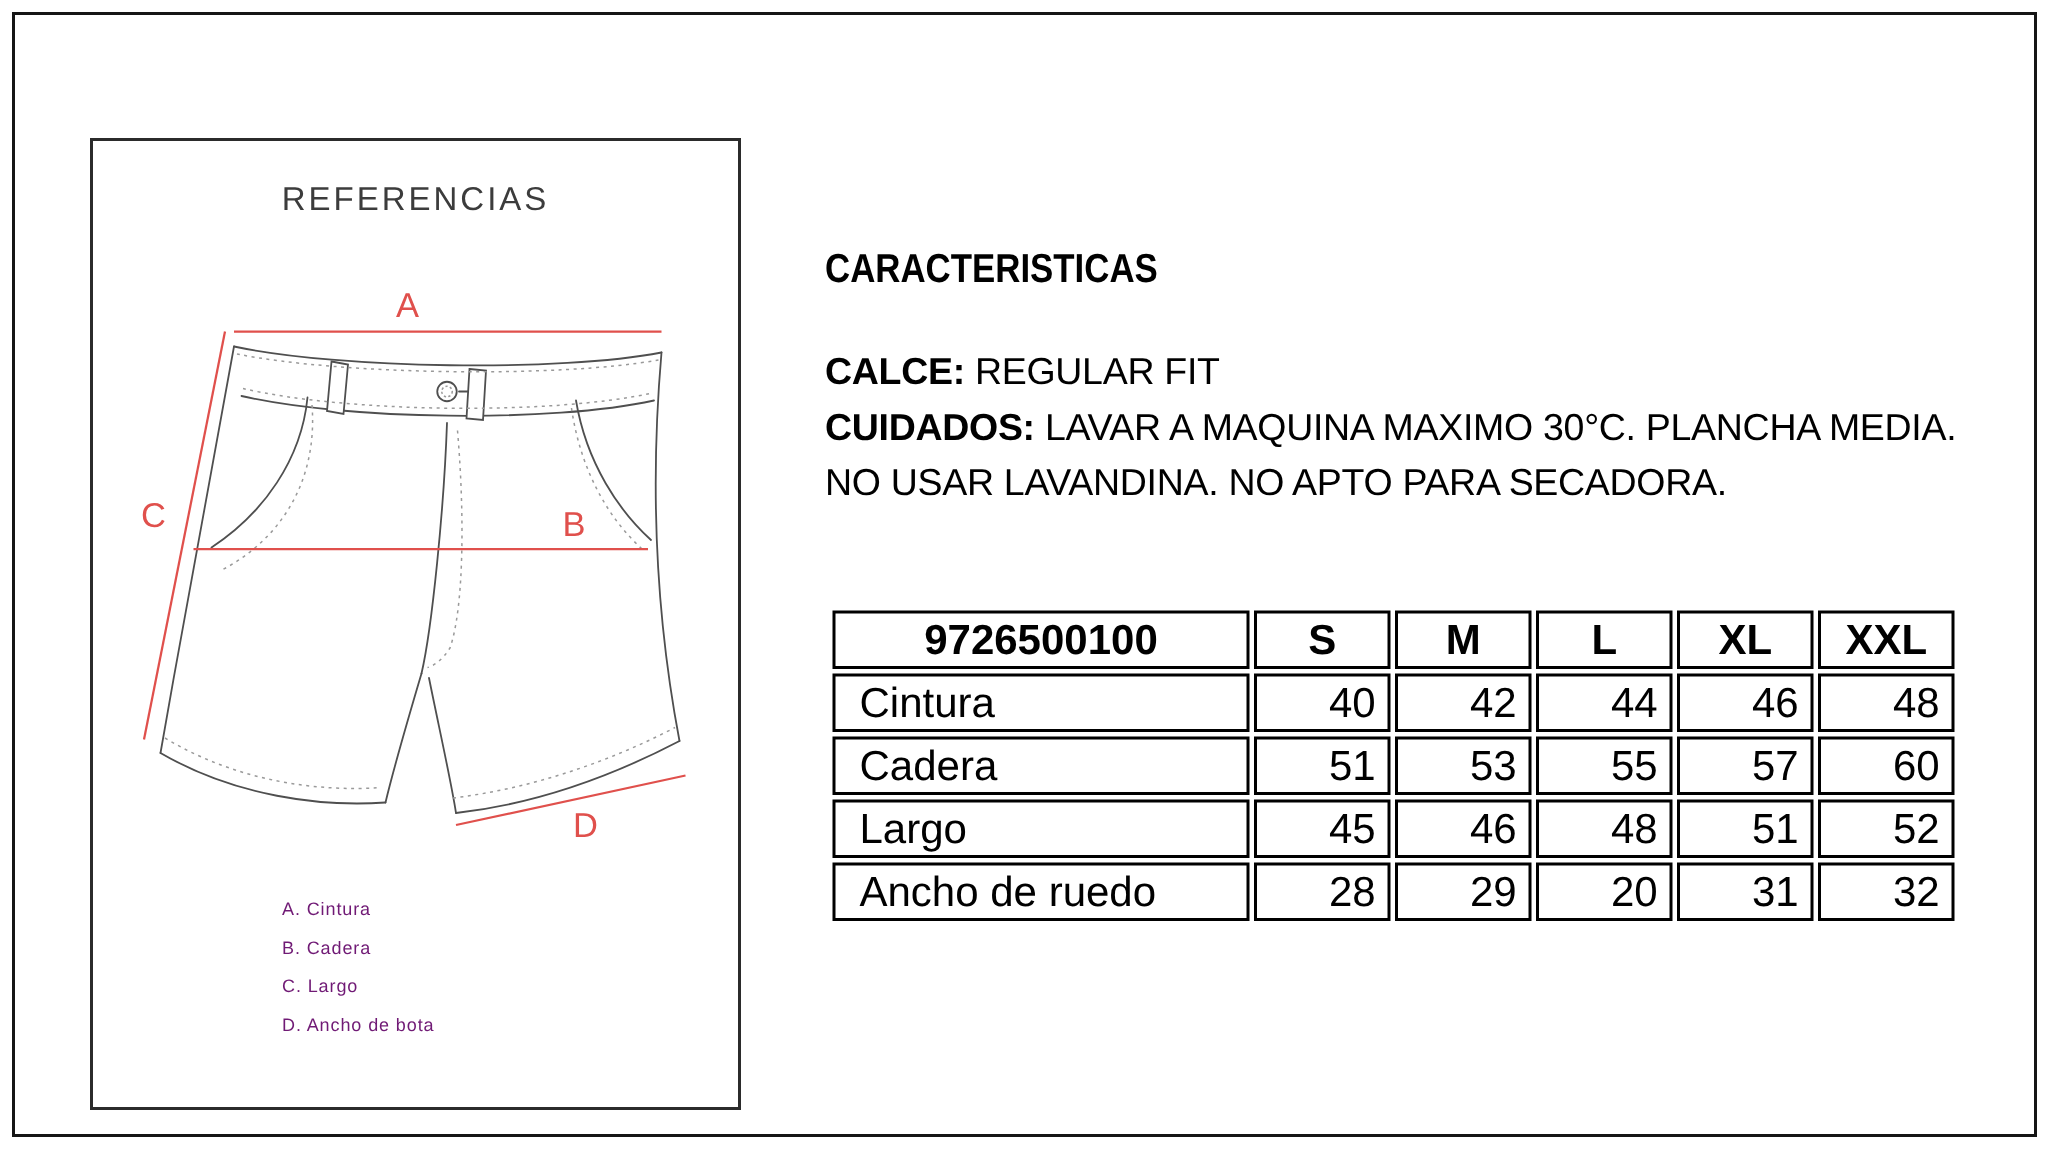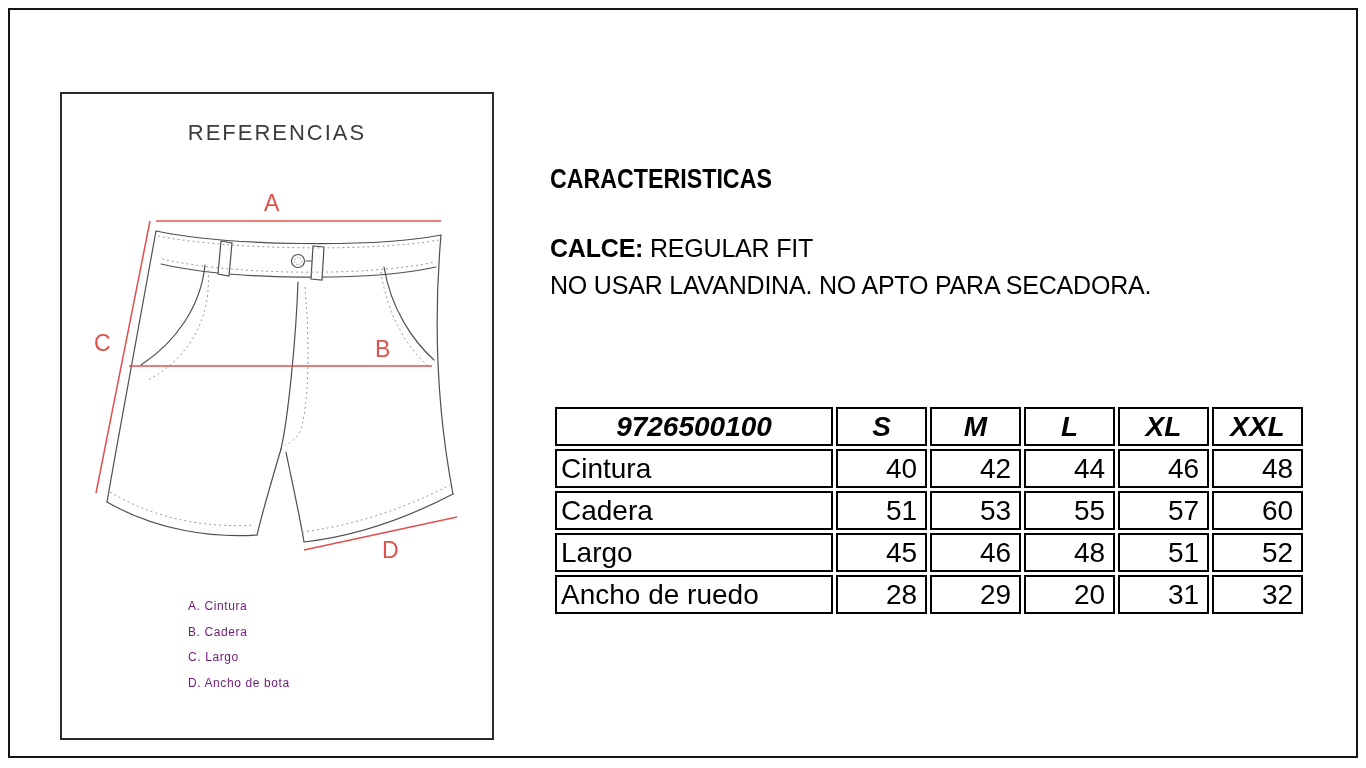--- a/index.html
+++ b/index.html
@@ -28,23 +28,23 @@
                  transform:scaleX(0.86); transform-origin:left center; letter-spacing:0; }
   .chars-body { position:absolute; left:540px; top:220px; font-size:25px; line-height:37px;
                 letter-spacing:-0.2px; white-space:nowrap; }
   .chars-body .b { font-weight:700; }
 
   
   .size-table { position:absolute; left:542px; top:394px; width:754px;
                 border-collapse:separate; border-spacing:3px; table-layout:fixed; }
   .size-table th, .size-table td { border:2px solid #000; height:39px; font-size:28px;
                 background:#fff; vertical-align:middle; overflow:hidden; }
-  .size-table th { font-weight:700; text-align:center;font-style:italic; }
+  .size-table th { font-weight:700; text-align:center; }
   .size-table td { font-weight:400; text-align:center;padding-left:40px; }
-  .size-table .rowlabel { text-align:left; padding-left:4px; }
+  .size-table .rowlabel { text-align:left; padding-left:16px; }
 </style>
 </head>
 <body>
 
 <div class="frame">
 
   <div class="panel">
     <div class="panel-title">REFERENCIAS</div>
 
     <svg class="sketch" viewBox="0 0 434 648">
@@ -93,20 +93,21 @@
       <div>B. Cadera</div>
       <div>C. Largo</div>
       <div>D. Ancho de bota</div>
     </div>
   </div>
 
   <div class="chars-title">CARACTERISTICAS</div>
 
   <div class="chars-body">
     <div><span class="b">CALCE:</span><span> REGULAR FIT</span></div>
+    <div><span class="b">CUIDADOS:</span><span> LAVAR A MAQUINA MAXIMO 30°C. PLANCHA MEDIA.</span></div>
     <div><span class="b"></span><span>NO USAR LAVANDINA. NO APTO PARA SECADORA.</span></div>
   </div>
 
   <table class="size-table">
     <colgroup>
         <col style="width:278px">
         <col style="width:91px">
         <col style="width:91px">
         <col style="width:91px">
         <col style="width:91px">

